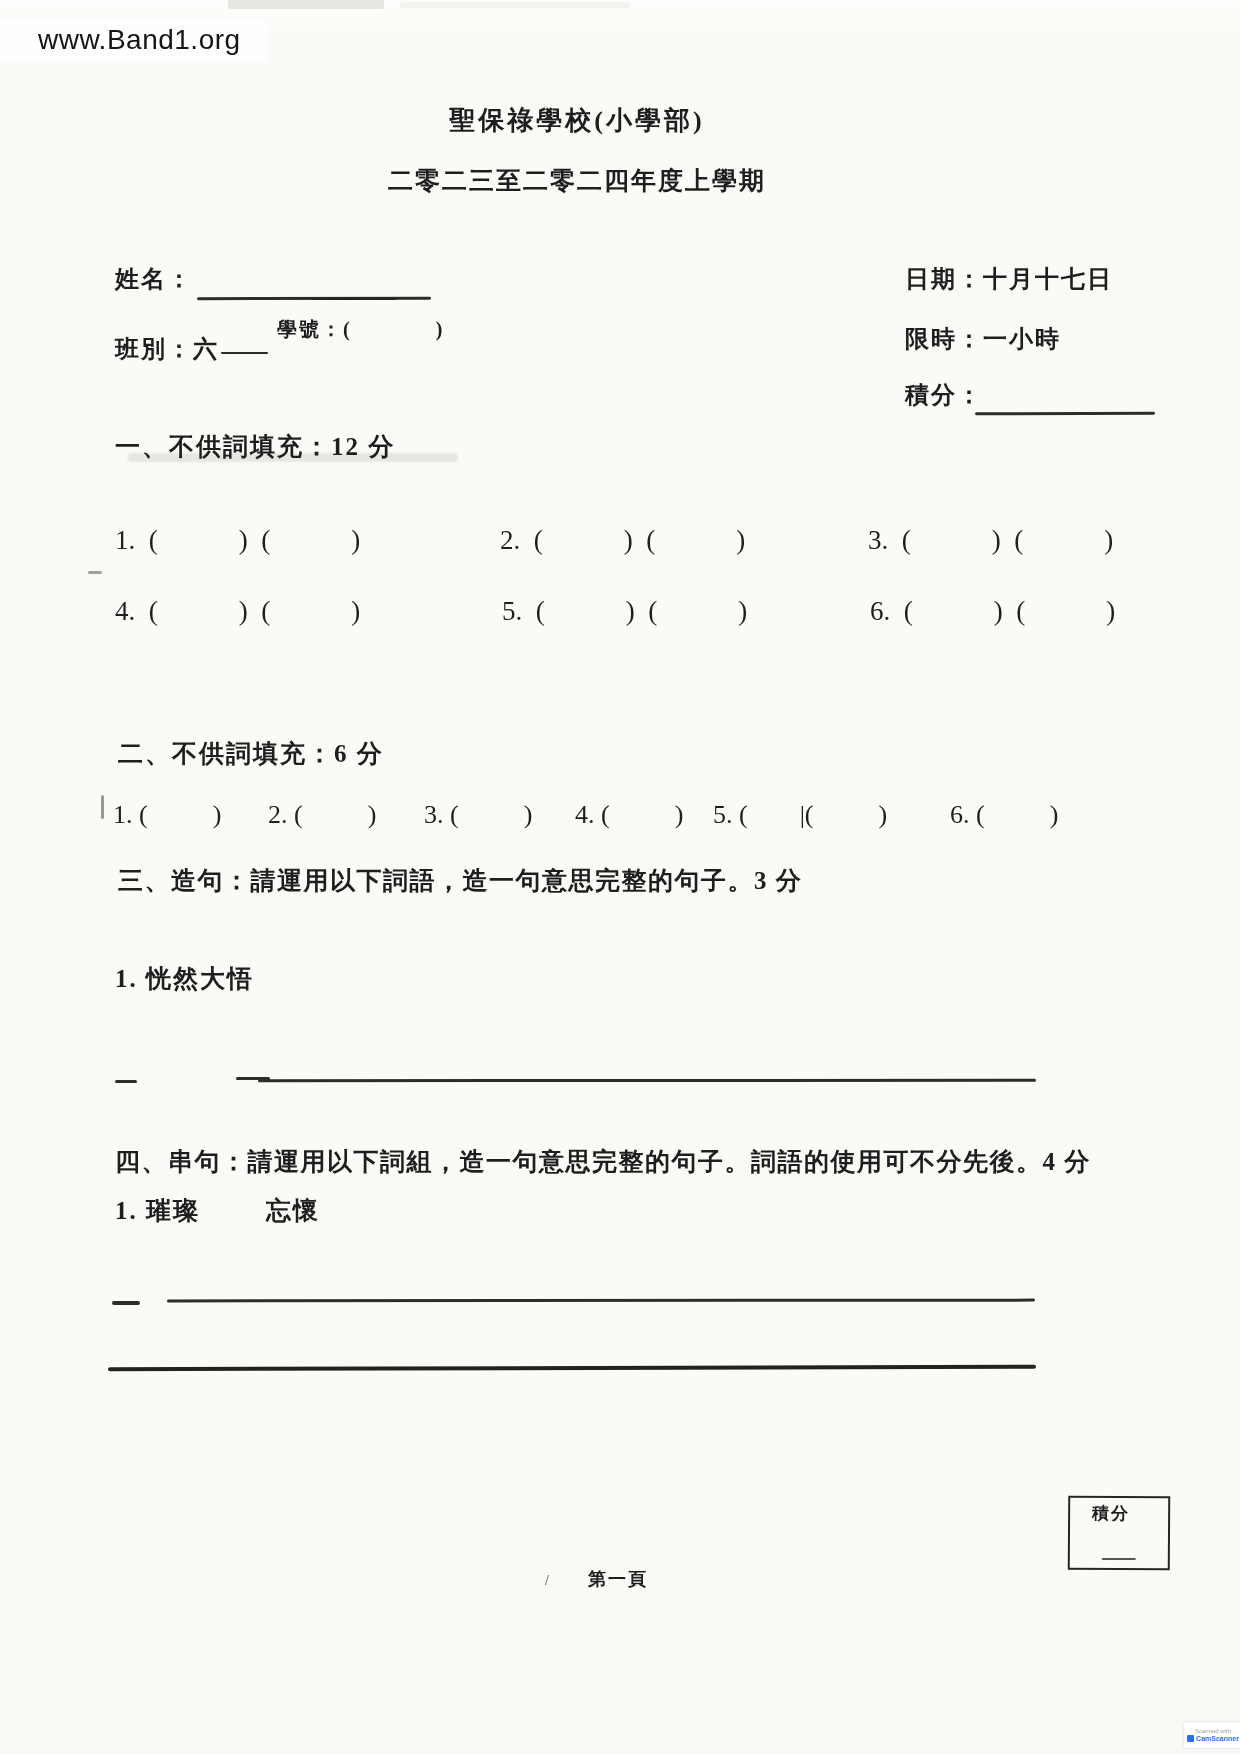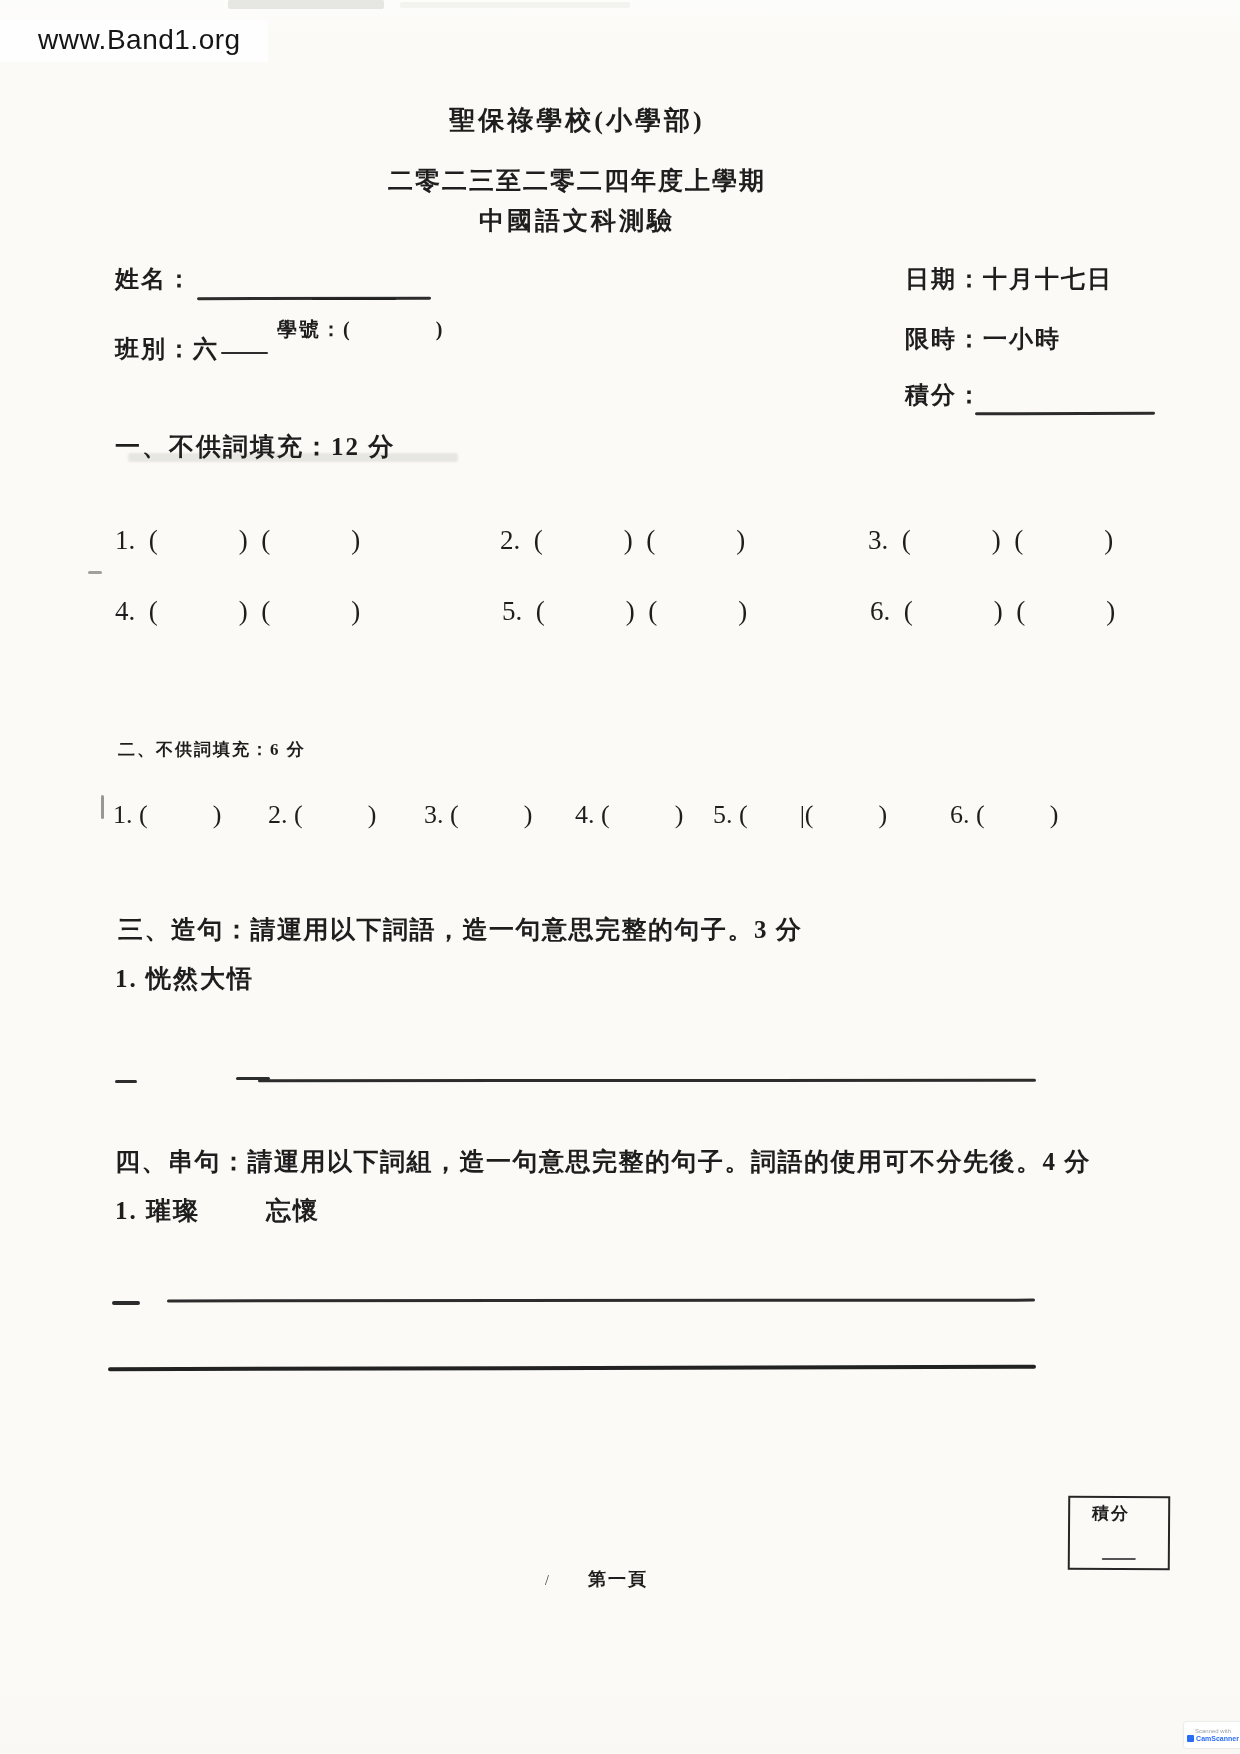--- a/index.html
+++ b/index.html
@@ -35,21 +35,20 @@
   <div class="artifact" style="left:400px;top:2px;width:230px;height:6px;background:#ededE8;opacity:.6;"></div>
   <div class="artifact" style="left:128px;top:453px;width:330px;height:9px;background:#e4e4df;opacity:.85;filter:blur(1px);"></div>
   <div class="artifact" style="left:88px;top:571px;width:14px;height:3px;opacity:.55;"></div>
   <div class="artifact" style="left:101px;top:795px;width:2.5px;height:24px;opacity:.6;"></div>
 
   <div class="wm-band"></div>
   <div class="wm-text">www.Band1.org</div>
 
   <div class="center-wrap" style="top:103px;font-size:26px;font-weight:600;letter-spacing:3px;">聖保祿學校(小學部)</div>
   <div class="center-wrap" style="top:164px;font-size:25px;font-weight:600;letter-spacing:2px;">二零二三至二零二四年度上學期</div>
-  <div class="center-wrap" style="top:204px;font-size:25px;font-weight:600;letter-spacing:3px;">中國語文科測驗</div>
 
   <div class="t cjk" style="left:115px;top:266px;font-size:24px;font-weight:600;">姓名：</div>
   <div class="line" style="left:197px;top:297px;width:234px;transform:rotate(-0.1deg);"></div>
   <div class="line" style="left:312px;top:298px;width:84px;height:2px;background:#222;"></div>
 
   <div class="t cjk" style="left:115px;top:336px;font-size:24px;font-weight:600;">班別：六</div>
   <div class="line" style="left:221px;top:352px;width:47px;height:2px;"></div>
   <div class="t cjk" style="left:277px;top:318px;font-size:20px;font-weight:600;">學號：(            )</div>
 
   <div class="t cjk" style="left:905px;top:266px;font-size:24px;font-weight:600;">日期：十月十七日</div>
@@ -60,30 +59,30 @@
   <div class="t cjk" style="left:115px;top:433px;font-size:25px;font-weight:600;">一、不供詞填充：12 分</div>
 
   <div class="t" style="left:115px;top:525px;font-size:27px;">1.  (            )  (            )</div>
   <div class="t" style="left:500px;top:525px;font-size:27px;">2.  (            )  (            )</div>
   <div class="t" style="left:868px;top:525px;font-size:27px;">3.  (            )  (            )</div>
 
   <div class="t" style="left:115px;top:596px;font-size:27px;">4.  (            )  (            )</div>
   <div class="t" style="left:502px;top:596px;font-size:27px;">5.  (            )  (            )</div>
   <div class="t" style="left:870px;top:596px;font-size:27px;">6.  (            )  (            )</div>
 
-  <div class="t cjk" style="left:118px;top:740px;font-size:17px;font-weight:600;">二、不供詞填充：6 分</div>
+  <div class="t cjk" style="left:118px;top:740px;font-size:25px;font-weight:600;">二、不供詞填充：6 分</div>
 
   <div class="t" style="left:113px;top:800px;font-size:26px;">1. (          )</div>
   <div class="t" style="left:268px;top:800px;font-size:26px;">2. (          )</div>
   <div class="t" style="left:424px;top:800px;font-size:26px;">3. (          )</div>
   <div class="t" style="left:575px;top:800px;font-size:26px;">4. (          )</div>
   <div class="t" style="left:713px;top:800px;font-size:26px;">5. (        |(          )</div>
   <div class="t" style="left:950px;top:800px;font-size:26px;">6. (          )</div>
 
-  <div class="t" style="left:118px;top:916px;font-size:25px;font-weight:600;letter-spacing:1.5px;">三、造句：請運用以下詞語，造一句意思完整的句子。3 分</div>
+  <div class="t" style="left:118px;top:867px;font-size:25px;font-weight:600;letter-spacing:1.5px;">三、造句：請運用以下詞語，造一句意思完整的句子。3 分</div>
   <div class="t cjk" style="left:115px;top:965px;font-size:25px;font-weight:600;">1. 恍然大悟</div>
   <div class="line" style="left:115px;top:1080px;width:22px;height:3px;"></div>
   <div class="line" style="left:236px;top:1077px;width:34px;height:3px;"></div>
   <div class="line" style="left:258px;top:1079px;width:778px;transform:rotate(-0.05deg);"></div>
 
   <div class="t" style="left:115px;top:1148px;font-size:25px;font-weight:600;letter-spacing:1.5px;">四、串句：請運用以下詞組，造一句意思完整的句子。詞語的使用可不分先後。4 分</div>
   <div class="t cjk" style="left:115px;top:1197px;font-size:25px;font-weight:600;">1. 璀璨        忘懷</div>
   <div class="line" style="left:112px;top:1301px;width:28px;height:3.5px;"></div>
   <div class="line" style="left:167px;top:1299px;width:868px;transform:rotate(-0.05deg);"></div>
   <div class="line" style="left:108px;top:1366px;width:928px;height:3.5px;background:#222;transform:rotate(-0.15deg);"></div>

